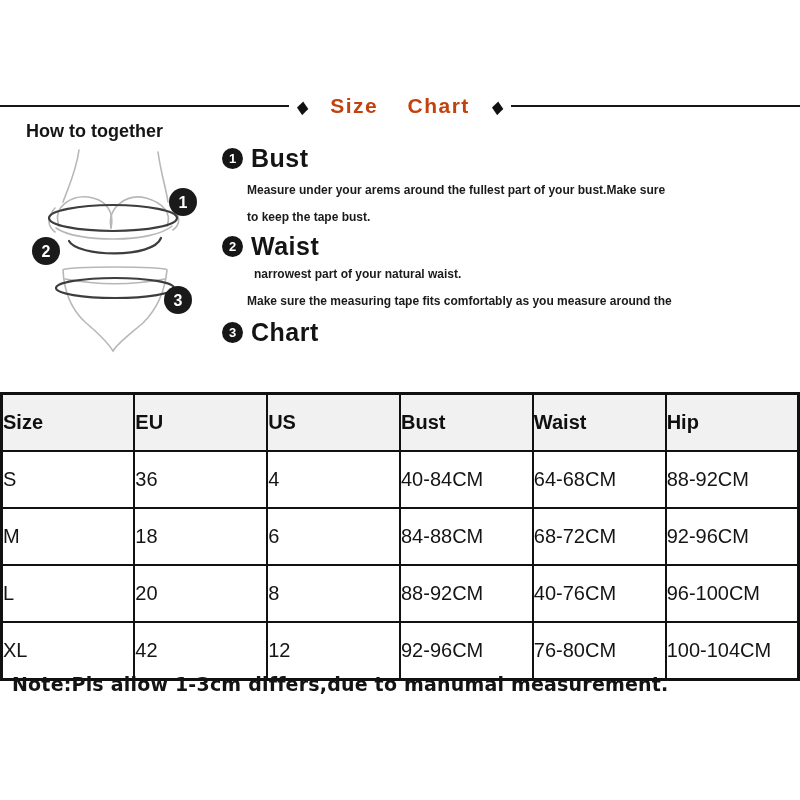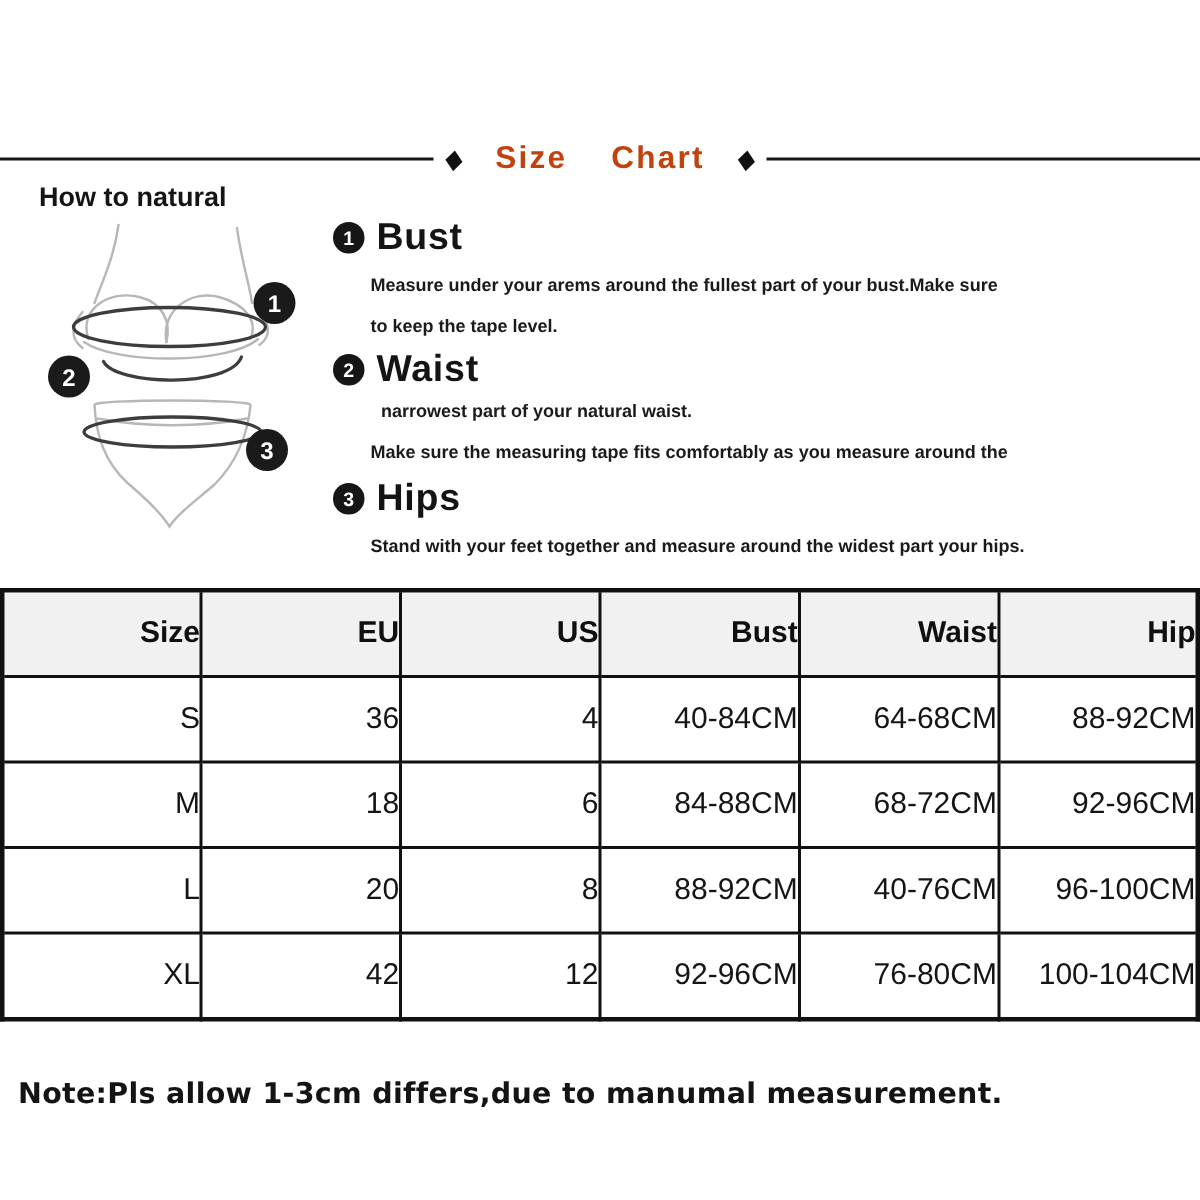--- a/index.html
+++ b/index.html
@@ -24,42 +24,42 @@
   .step-body{margin-left:25px;margin-top:4px;font-size:12px;font-weight:bold;line-height:27px;color:#1a1a1a;}
   .step-body .line{white-space:nowrap;}
   .indent{padding-left:7px;}
   .step-bust{top:144px;}
   .step-waist{top:232px;}
   .step-waist .step-body{margin-top:0;}
   .step-hips{top:318px;}
   
   .size-table{position:absolute;top:392px;left:0;width:800px;border-collapse:collapse;table-layout:fixed;
               border:3px solid #111;}
-  .size-table th,.size-table td{border:2px solid #111;text-align:right;vertical-align:middle;
+  .size-table th,.size-table td{border:2px solid #111;text-align:left;vertical-align:middle;
               height:55px;padding:0;overflow:hidden;}
   .size-table th{background:#f1f1f1;font-weight:bold;font-size:20px;color:#101010;}
   .size-table td{background:#ffffff;font-weight:normal;font-size:20px;color:#151515;}
   
-  .note{position:absolute;left:12px;top:718px;font-size:19px;font-weight:600;letter-spacing:0.2px;color:#141414;
+  .note{position:absolute;left:12px;top:673px;font-size:19px;font-weight:600;letter-spacing:0.2px;color:#141414;
         font-family:"DejaVu Sans","Liberation Sans",sans-serif;}
 </style>
 </head>
 <body>
 
 <div class="canvas">
 
   <div class="title-row">
     <span class="rule"></span>
     <span class="diamond">◆</span>
     <span class="title-text">Size Chart</span>
     <span class="diamond">◆</span>
     <span class="rule"></span>
   </div>
 
-  <div class="howto">How to natural</div>
+  <div class="howto">How to together</div>
 
   <svg class="figure-svg" width="210" height="232" viewBox="0 0 210 232">
     <g fill="none" stroke="#b7b7b7" stroke-width="1.6" stroke-linecap="round">
       <path d="M64,12 C61,34 53,50 48,64"></path>
       <path d="M143,14 C146,36 151,50 153,64"></path>
       <path d="M44,88 C37,68 58,55 78,60 C94,64 99,77 96,90"></path>
       <path d="M96,90 C92,70 111,55 131,60 C149,65 157,76 152,88"></path>
       <path d="M40,70 C33,78 31,87 40,94"></path>
       <path d="M158,70 C165,78 166,86 158,92"></path>
       <path d="M41,90 C62,105 138,105 157,88"></path>
@@ -85,42 +85,39 @@
     </g>
   </svg>
 
   <div class="step step-bust">
     <div class="step-head">
       <span class="badge">1</span>
       <span class="step-title">Bust</span>
     </div>
     <div class="step-body">
       <div class="line">Measure under your arems around the fullest part of your bust.Make sure</div>
-      <div class="line">to keep the tape level.</div>
+      <div class="line">to keep the tape bust.</div>
     </div>
   </div>
 
   <div class="step step-waist">
     <div class="step-head">
       <span class="badge">2</span>
       <span class="step-title">Waist</span>
     </div>
     <div class="step-body">
       <div class="line indent">narrowest part of your natural waist.</div>
       <div class="line">Make sure the measuring tape fits comfortably as you measure around the</div>
     </div>
   </div>
 
   <div class="step step-hips">
     <div class="step-head">
       <span class="badge">3</span>
-      <span class="step-title">Hips</span>
-    </div>
-    <div class="step-body">
-      <div class="line">Stand with your feet together and measure around the widest part your hips.</div>
+      <span class="step-title">Chart</span>
     </div>
   </div>
 
   <table class="size-table">
     <thead>
       <tr>
         <th>Size</th>
         <th>EU</th>
         <th>US</th>
         <th>Bust</th>

